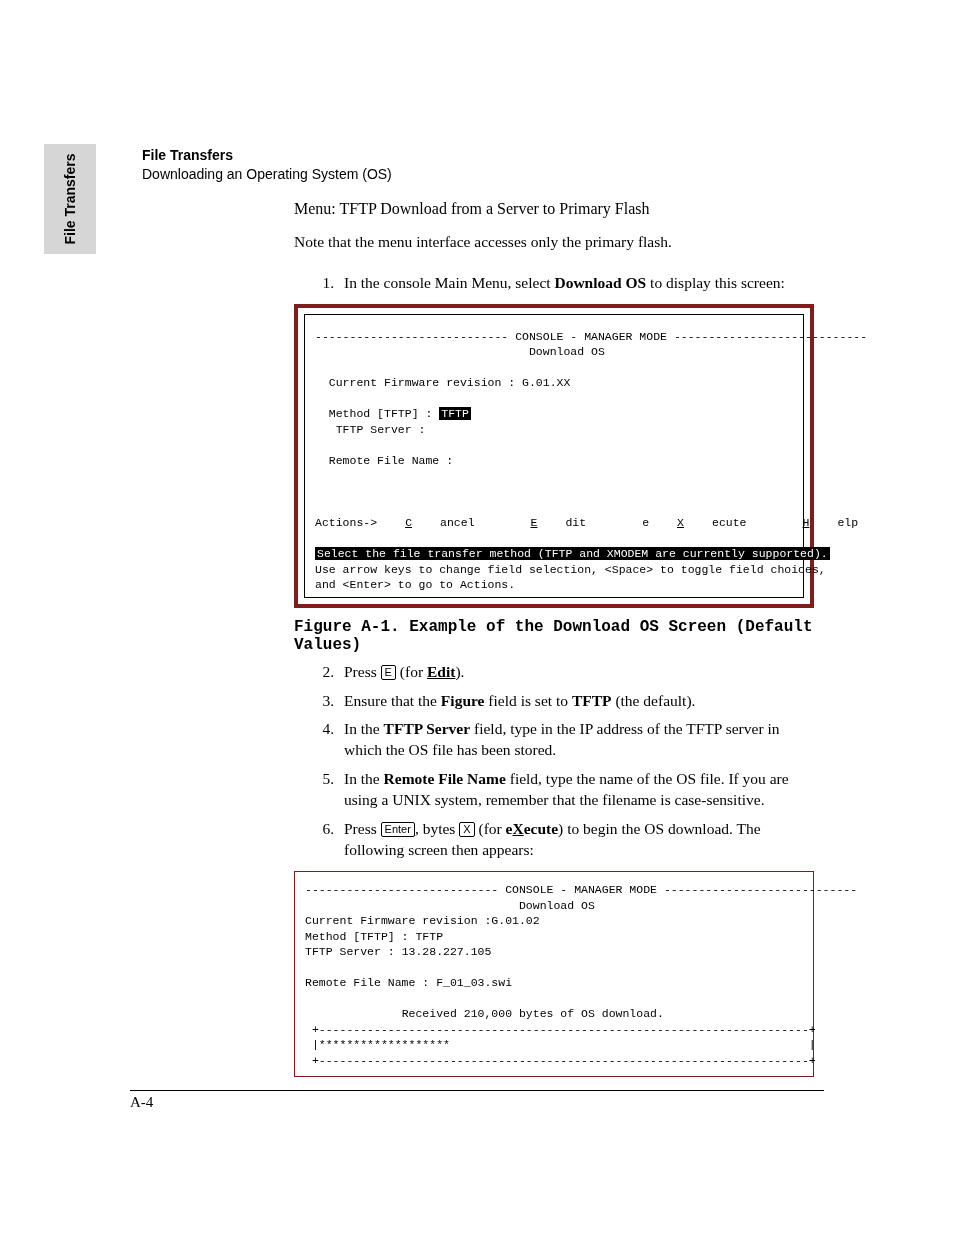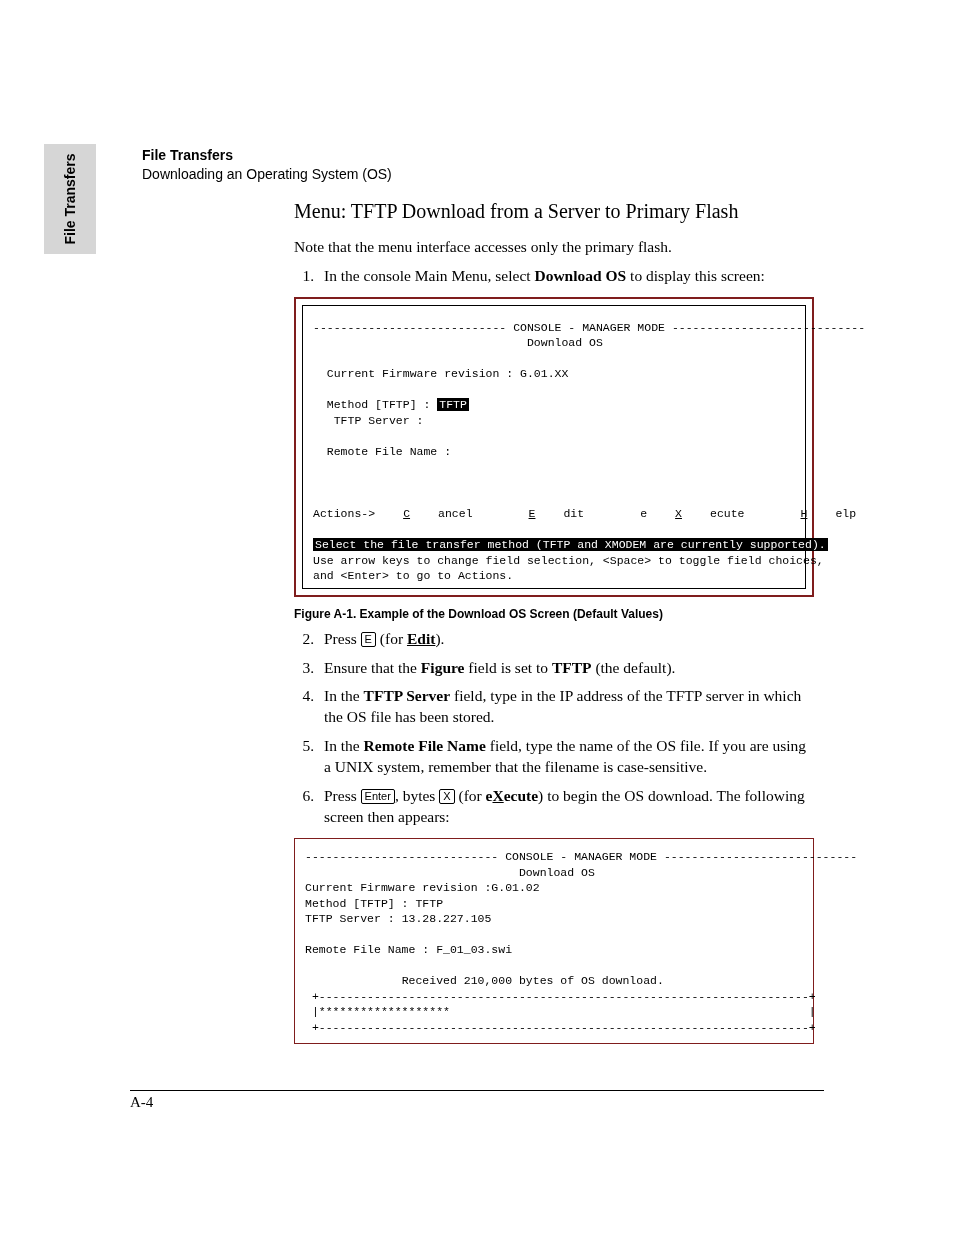--- a/index.html
+++ b/index.html
@@ -44,61 +44,62 @@
   }
   .running-head .bold { font-weight: bold; }
   .content {
     position: absolute;
     left: 294px;
     top: 200px;
     width: 520px;
   }
   .h2 {
     font-family: "Times New Roman", Times, serif;
-    font-size: 20px;
+    font-size: 16px;
     margin: 0 0 14px 0;
   }
   .para {
     font-family: "Times New Roman", Times, serif;
     font-size: 15.5px;
     line-height: 1.35;
-    margin: 0 0 8px 0;
+    margin: 0 0 20px 0;
   }
   ol.steps {
     font-family: "Times New Roman", Times, serif;
     font-size: 15.5px;
     line-height: 1.35;
     margin: 0;
     padding-left: 24px;
   }
   ol.steps li {
     padding-left: 6px;
     margin-bottom: 8px;
+    margin-left: 20px;
   }
   .figcap {
-    font-family: Liberation Sans, sans-serif;
-    font-size: 12px;
+    font-family: Liberation Mono, monospace;
+    font-size: 16px;
     font-weight: bold;
     margin: 10px 0 8px 0;
   }
   .keycap {
     display: inline-block;
     border: 1px solid #000;
     border-radius: 2px;
     font-family: Arial, Helvetica, sans-serif;
     font-size: 11px;
     padding: 0 3px;
     line-height: 13px;
     vertical-align: 1px;
   }
   .under { text-decoration: underline; }
 
   
   .term-wrap {
-    border: 2px solid #7f1d1d;
+    border: 4px solid #7f1d1d;
     margin: 10px 0 6px 0;
   }
   .term-inner {
     margin: 6px;
     border: 1px solid #000;
     padding: 14px 10px 4px 10px;
     font-family: "Courier New", monospace;
     font-size: 11.5px;
     line-height: 1.35;
     white-space: pre;

